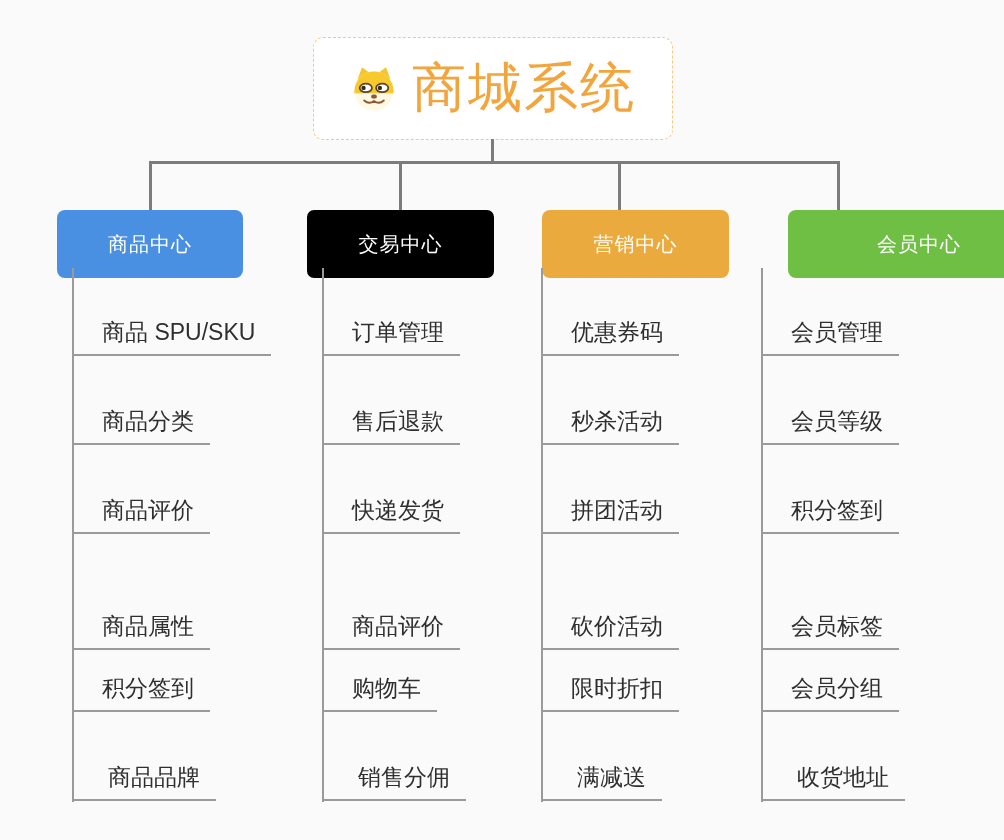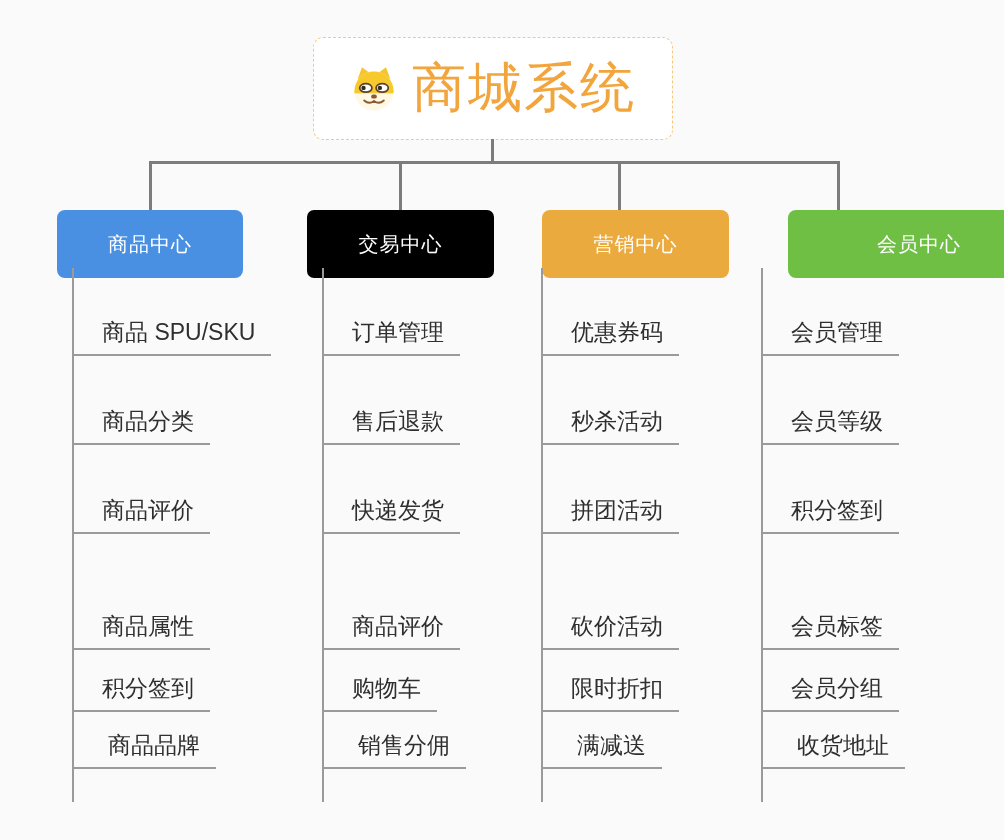--- a/index.html
+++ b/index.html
@@ -89,21 +89,21 @@
   }
   .leaf.c0{left:72px;}
   .leaf.c1{left:322px;}
   .leaf.c2{left:541px;}
   .leaf.c3{left:761px;}
   .leaf.r0{top:321px;}
   .leaf.r1{top:410px;}
   .leaf.r2{top:499px;}
   .leaf.r3{top:588px;margin-top:27px;}
   .leaf.r4{top:677px;}
-  .leaf.r5{top:734px;padding-left:36px;}
+  .leaf.r5{top:766px;padding-left:36px;}
 </style>
 </head>
 <body>
 
 <div id="canvas">
 
   <div class="root-node" style="border-color: rgb(246, 199, 125);">
     <svg class="root-icon" viewBox="0 0 44 42">
       <path d="M7,12 L11,1 L19,7 Z" fill="#f6c52b"></path>
       <path d="M37,12 L33,1 L25,7 Z" fill="#f6c52b"></path>

